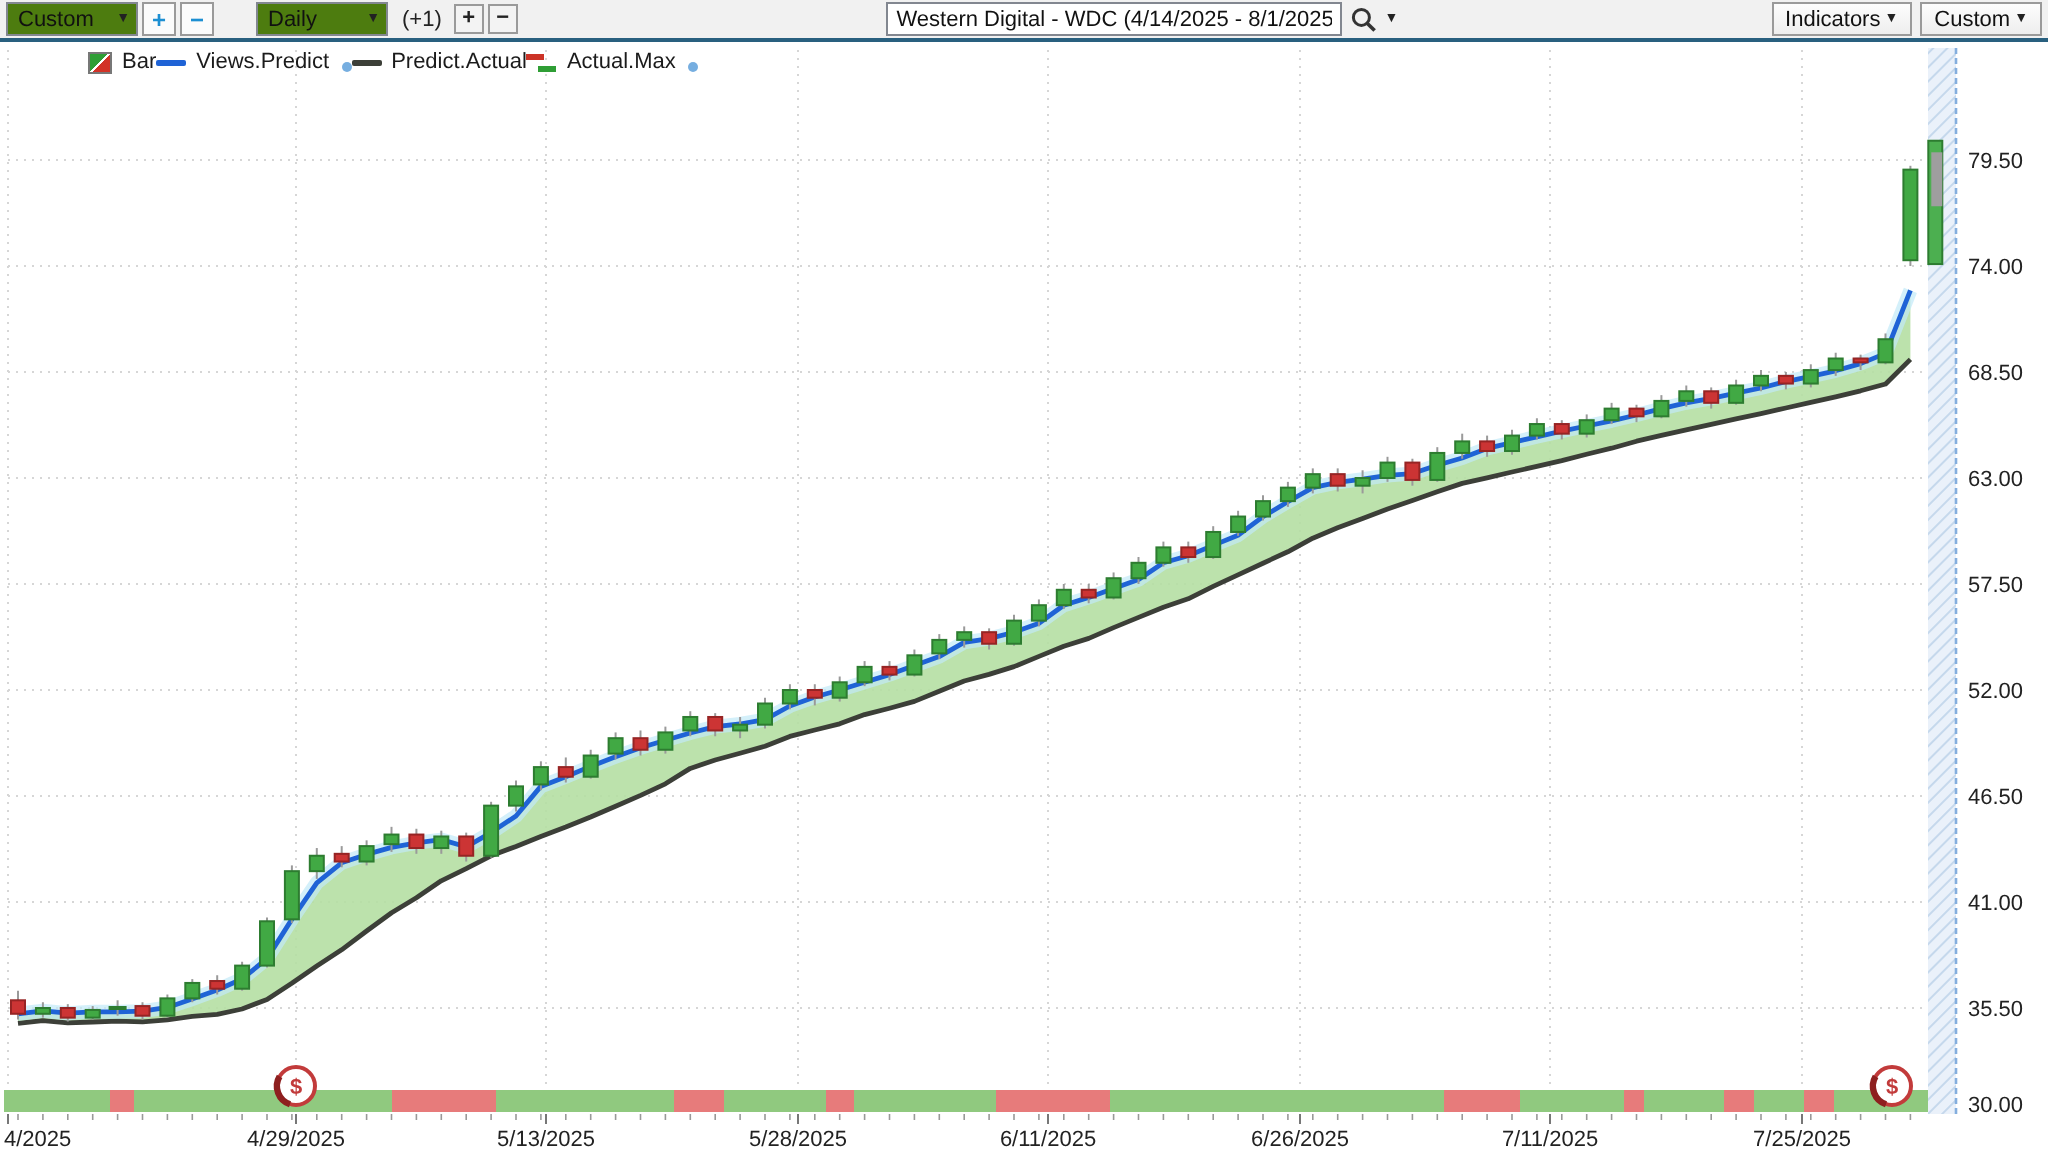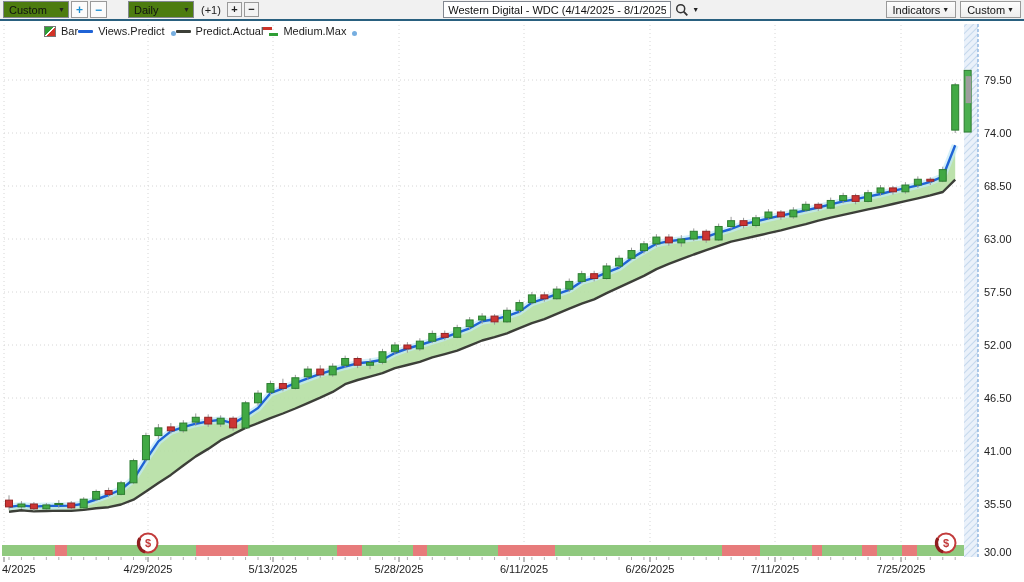--- a/index.html
+++ b/index.html
@@ -110,21 +110,21 @@
     </div>
     <div class="lg-item">
       <span class="lg-line" style="background:#3c3f38"></span>
       <span>Predict.Actual</span>
     </div>
     <div class="lg-item">
       <span class="lg-neural">
           <span class="r"></span>
           <span class="g"></span>
         </span>
-      <span>Medium.Max</span>
+      <span>Actual.Max</span>
       <span class="lg-dot"></span>
     </div>
   </div>
 
   <svg id="chart" width="1024" height="582" viewBox="0 0 1024 582" style="position:absolute;left:0;top:0;">
       <defs>
         <pattern id="hatch" width="5" height="5" patternUnits="userSpaceOnUse" patternTransform="rotate(45)">
           <rect width="5" height="5" fill="#eaf1fa"></rect>
           <line x1="0" y1="0" x2="0" y2="5" stroke="#c5d8ec" stroke-width="2"></line>
         </pattern>

